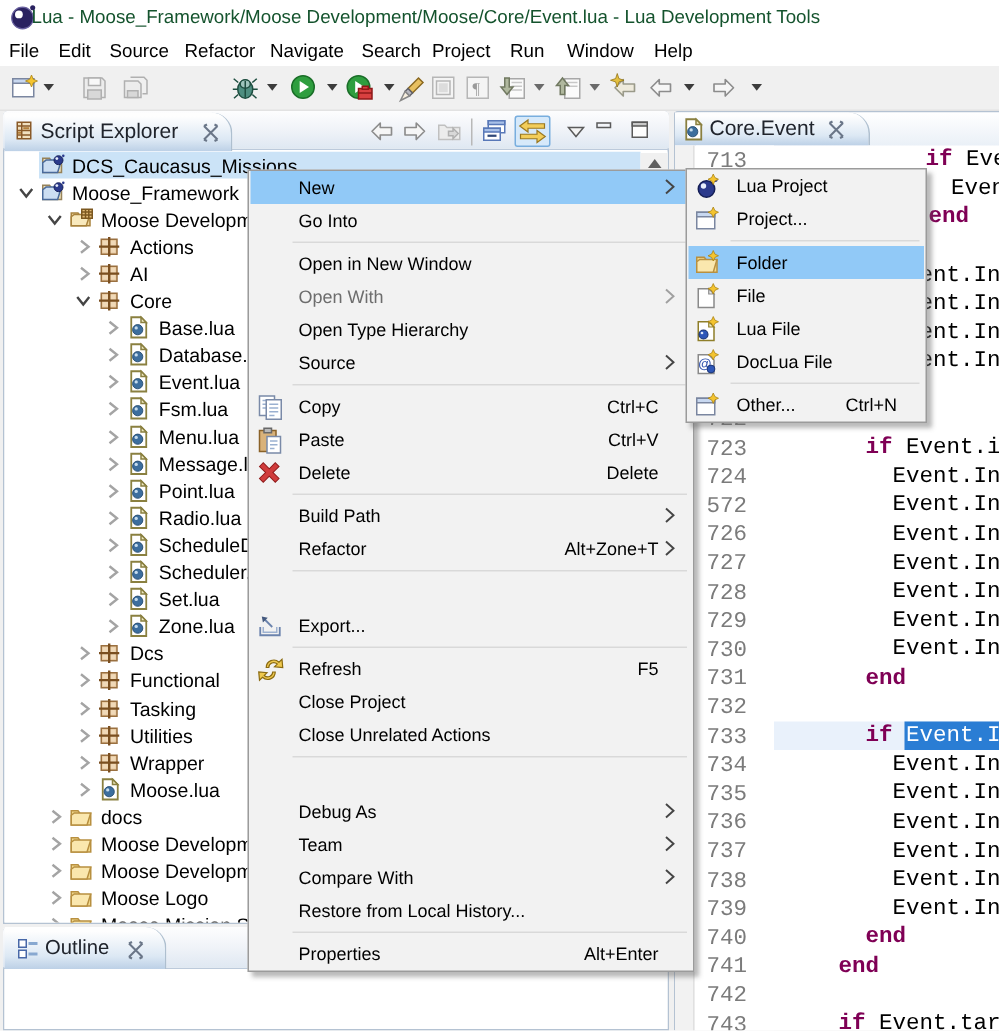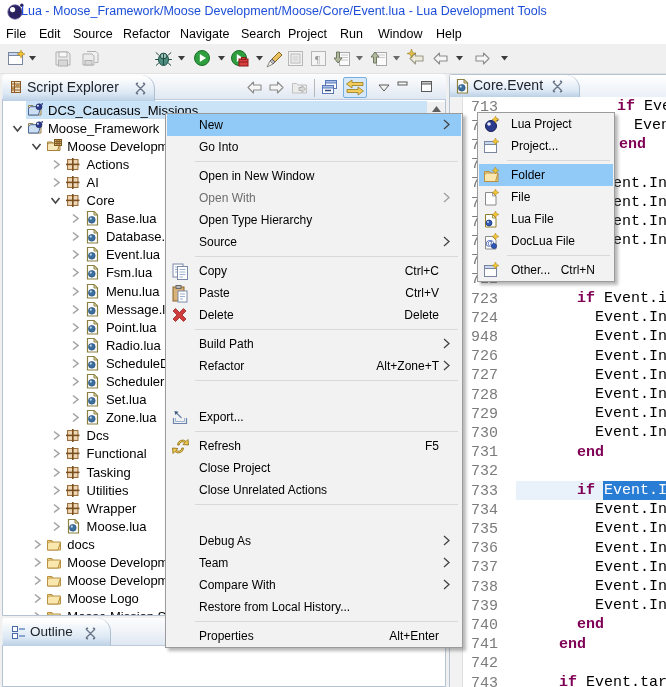--- a/index.html
+++ b/index.html
@@ -1,19 +1,19 @@
 <!DOCTYPE html>
 <html><head><meta charset="utf-8">
 <style>
 * { margin:0; padding:0; box-sizing:border-box; }
 html,body { width:666px; height:687px; overflow:hidden; }
 body { font-family:"Liberation Sans", sans-serif; background:#f0f0f0; position:relative; }
 .abs { position:absolute; }
 #titlebar { left:0; top:0; width:666px; height:22px; background:#ffffff; }
-#titletext { left:21px; top:4px; font-size:12.5px; color:#1d4ed8; white-space:nowrap; }
+#titletext { left:21px; top:4px; font-size:12.5px; color:#14532d; white-space:nowrap; }
 #menubar { left:0; top:22px; width:666px; height:22px; background:#ffffff; }
 .mi { top:27px; font-size:12.5px; color:#000; }
 #toolbar { left:0; top:44px; width:666px; height:30px; background:#f0f0f0; border-bottom:1px solid #e2e2e2;}
 .panel { background:#ffffff; border:1px solid #b4c2d2; border-radius:3px 3px 0 0; }
 .phead { position:absolute; left:0; top:0; right:0; height:26px;
   background:linear-gradient(#fdfdfe 0%, #f0f3f8 50%, #dfe8f2 100%);
   border-bottom:1px solid #bccadb; border-radius:3px 3px 0 0; }
 .tab { position:absolute; height:26px; background:linear-gradient(#fefefe 10%, #dce8f4 70%, #bcd0e6 100%);
   border-right:1px solid #aebfcf; border-radius:0 14px 0 0; }
 .tabtext { font-size:14px; color:#20242c; position:absolute; top:5px; white-space:nowrap; }
@@ -629,21 +629,21 @@
     <div class="lnum" style="left:22px;top:116.7px">719</div>
     <div class="code" style="left:146px;top:115.2px">Event.IniDCSUnitNam</div>
     <div class="lnum" style="left:22px;top:135.9px">720</div>
     <div class="code" style="left:146px;top:134.4px">Event.IniDCSUnitNam</div>
     <div class="lnum" style="left:22px;top:155.1px">721</div>
     <div class="lnum" style="left:22px;top:174.3px">722</div>
     <div class="lnum" style="left:22px;top:193.5px">723</div>
     <div class="code" style="left:128px;top:192.0px"><span class="kw">if</span> Event.in</div>
     <div class="lnum" style="left:22px;top:212.7px">724</div>
     <div class="code" style="left:146px;top:211.2px">Event.IniDCSUni</div>
-    <div class="lnum" style="left:22px;top:231.9px">948</div>
+    <div class="lnum" style="left:22px;top:231.9px">572</div>
     <div class="code" style="left:146px;top:230.4px">Event.IniDCSUni</div>
     <div class="lnum" style="left:22px;top:251.1px">726</div>
     <div class="code" style="left:146px;top:249.6px">Event.IniDCSUni</div>
     <div class="lnum" style="left:22px;top:270.3px">727</div>
     <div class="code" style="left:146px;top:268.8px">Event.IniDCSUni</div>
     <div class="lnum" style="left:22px;top:289.5px">728</div>
     <div class="code" style="left:146px;top:288.0px">Event.IniDCSUni</div>
     <div class="lnum" style="left:22px;top:308.7px">729</div>
     <div class="code" style="left:146px;top:307.2px">Event.IniDCSUni</div>
     <div class="lnum" style="left:22px;top:327.9px">730</div>
@@ -798,21 +798,21 @@
     </div>
     <div class="mrow" style="top:482px">
       <div class="lbl">Restore from Local History...</div>
     </div>
     <div class="msep" style="left:29px;right:4px;top:507px"></div>
     <div class="mrow" style="top:511px">
       <div class="lbl">Properties</div>
       <div class="sc" style="right:22px">Alt+Enter</div>
     </div>
   </div>
-<div class="menu" style="left:477px;top:112px;width:138px;height:170px">
+<div class="menu" style="left:457px;top:112px;width:161px;height:170px">
     <div class="mrow" style="top:0px">
       <svg class="abs" style="left:5px;top:3px" width="17" height="16" viewBox="0 0 17 16">
         <circle cx="7" cy="10" r="5.5" fill="#2b3a8c" stroke="#141e55"></circle>
         <circle cx="5" cy="8" r="1.8" fill="#e8eefc"></circle>
         <circle cx="13" cy="4" r="1.4" fill="#2b3a8c"></circle>
         <path d="M11.5 0 L12.6 2.4 L15 3.5 L12.6 4.6 L11.5 7 L10.4 4.6 L8 3.5 L10.4 2.4 Z" fill="#f4c430" stroke="#a88010" stroke-width="0.5"></path>
       </svg>
       <div class="lbl">Lua Project</div>
     </div>
     <div class="mrow" style="top:22px">

